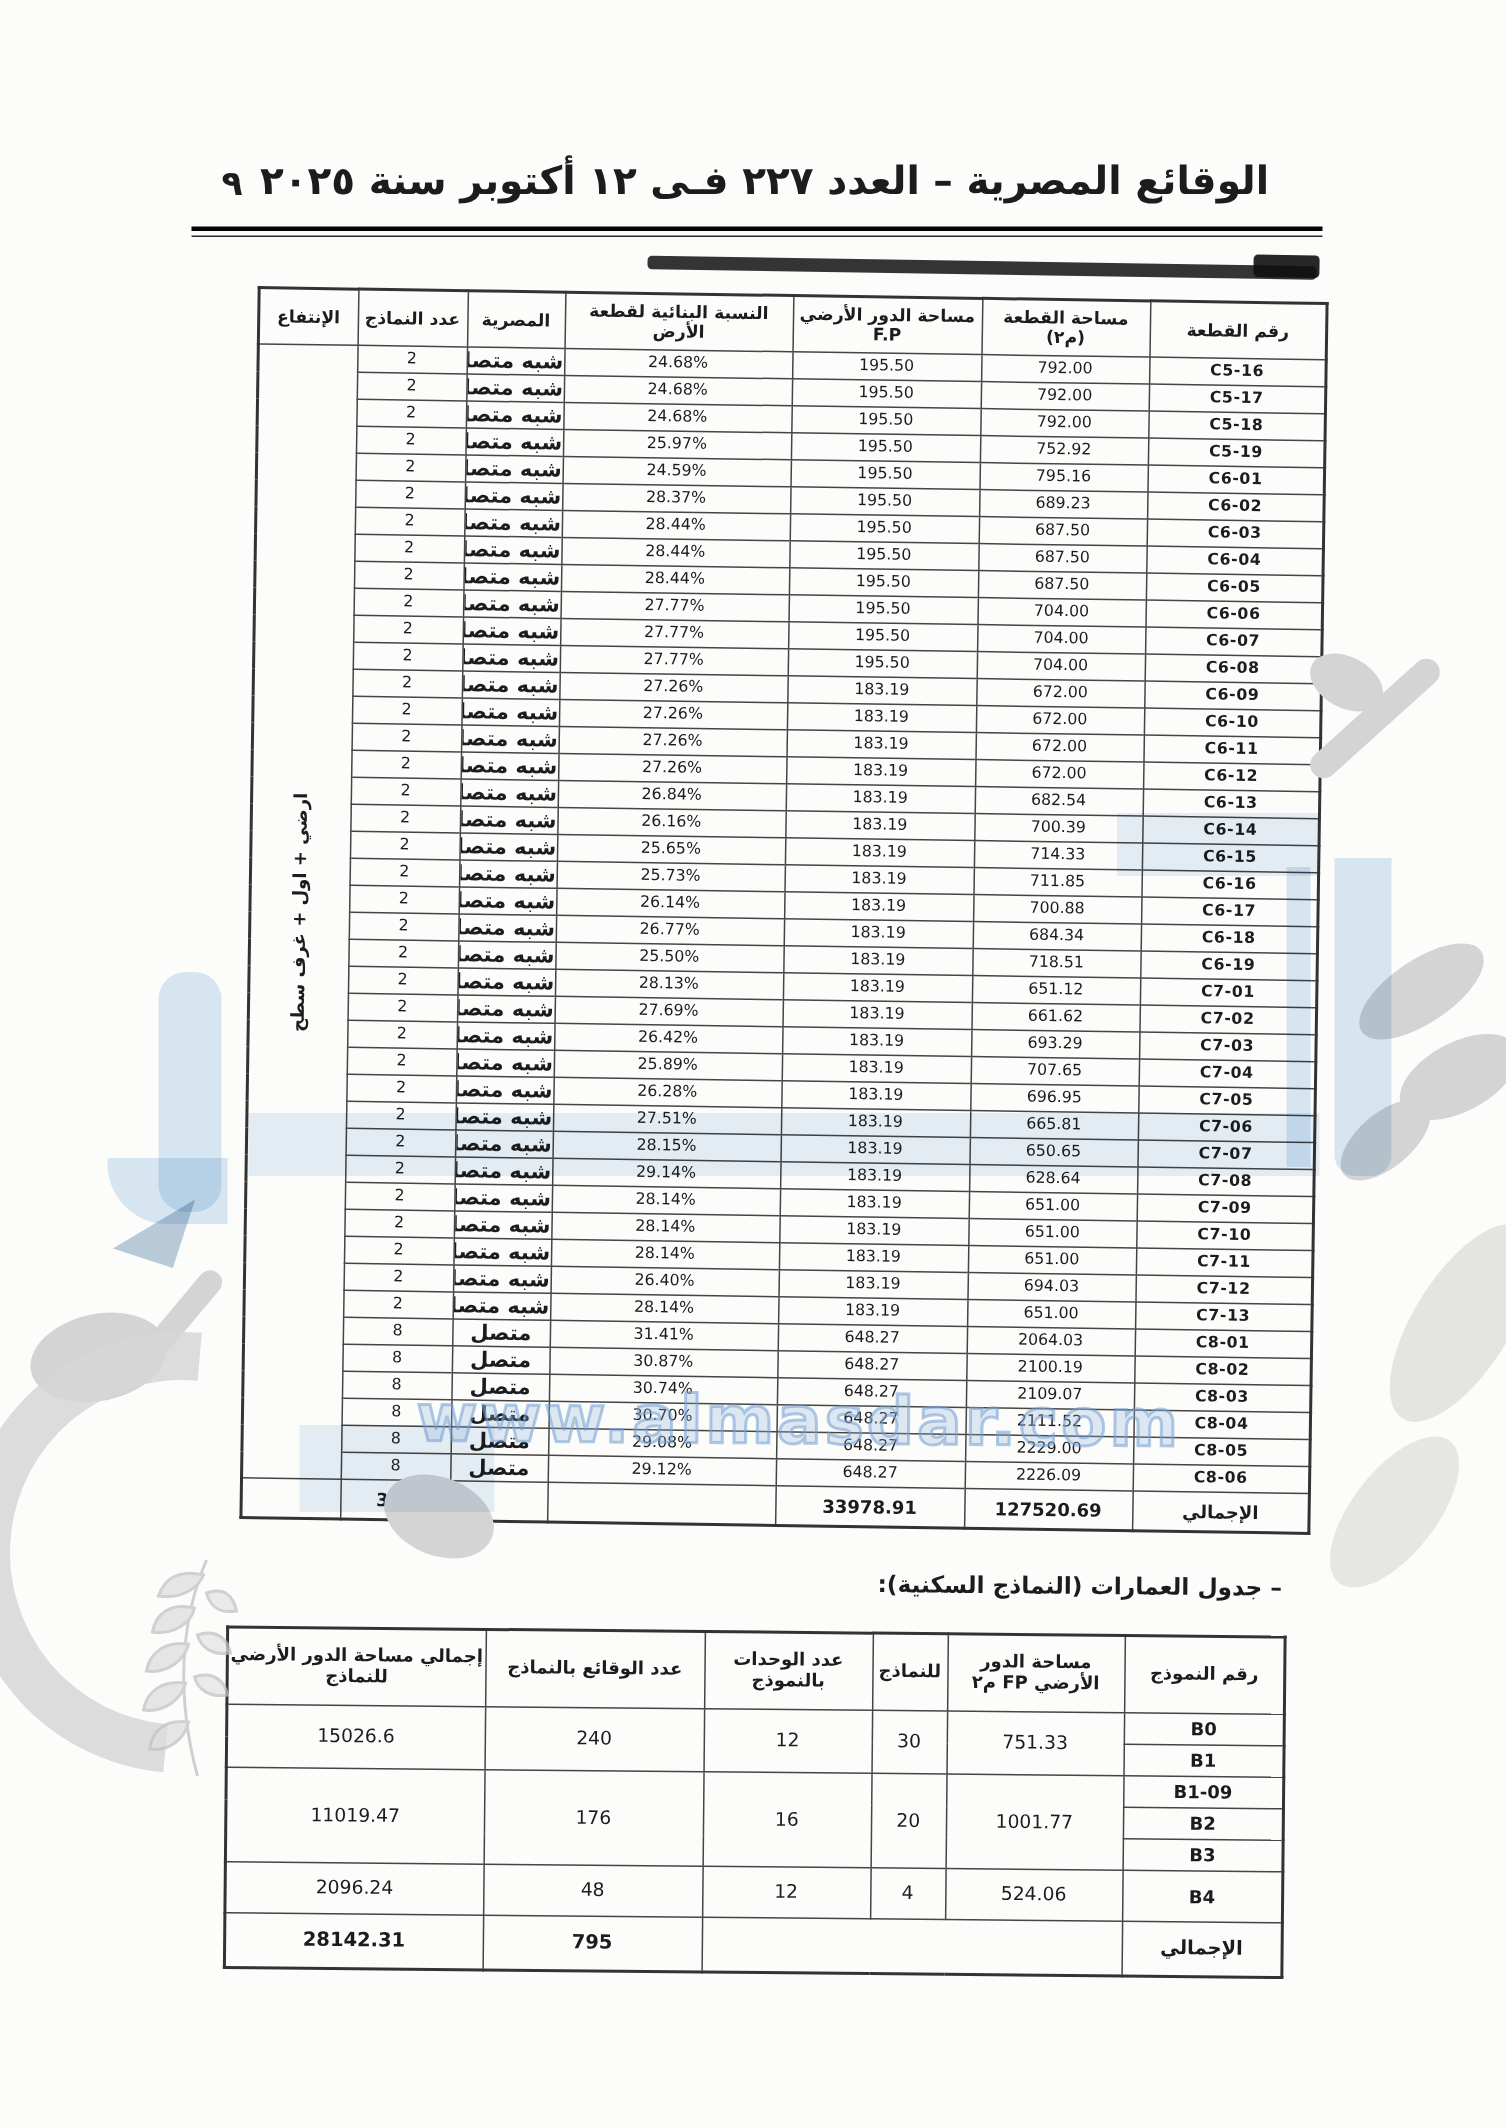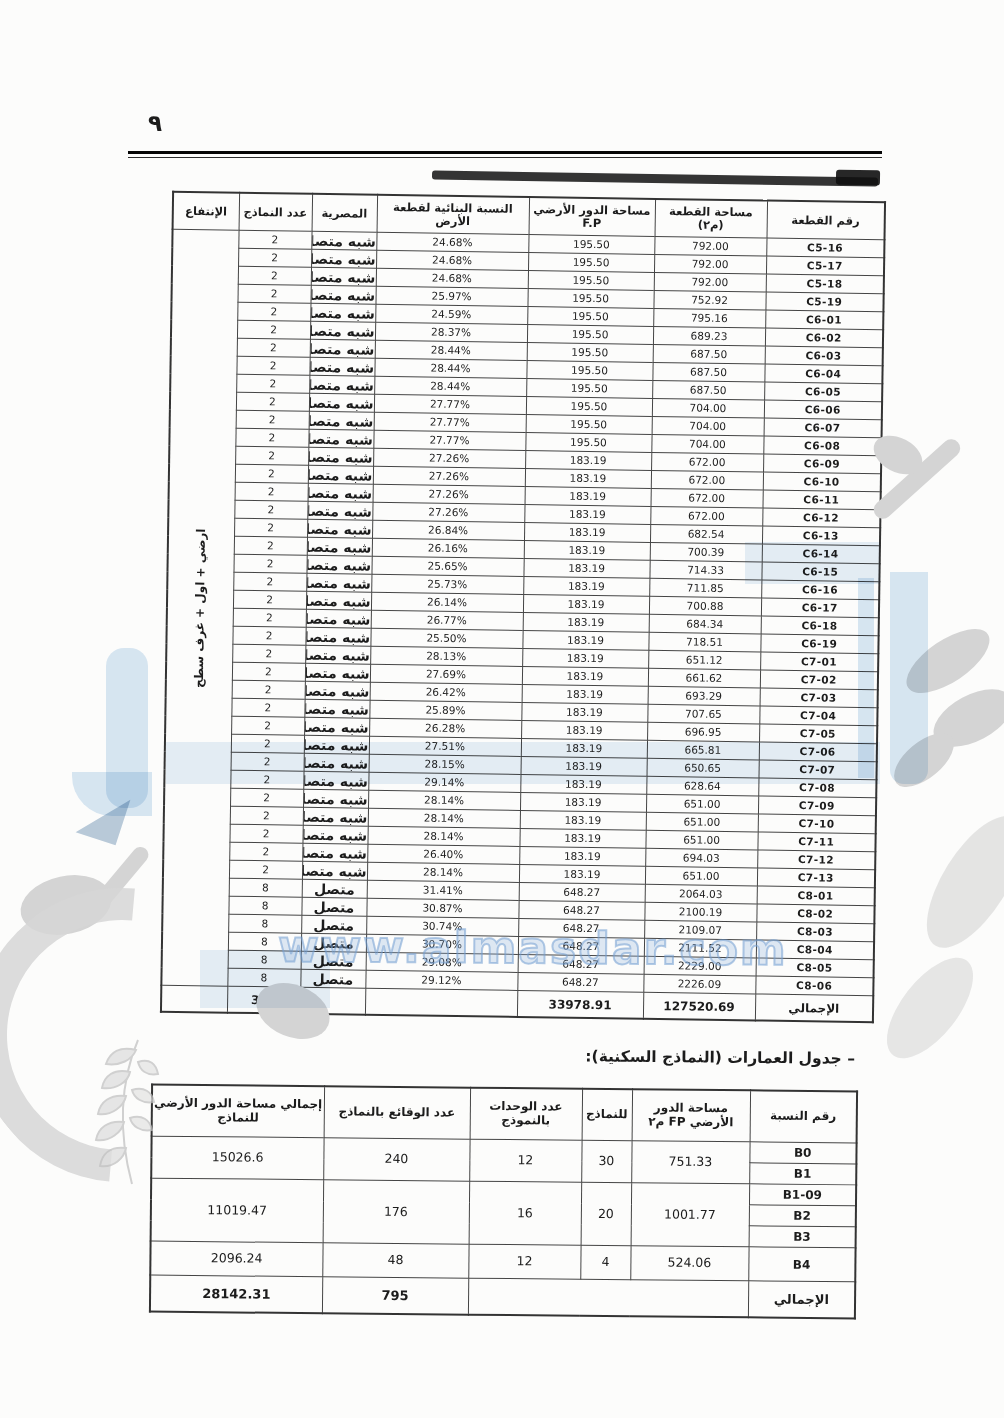--- a/index.html
+++ b/index.html
@@ -71,20 +71,21 @@
   <div class="gray-shape" style="left:862px;top:470px;width:110px;height:18px;transform:rotate(-42deg);border-radius:9px;"></div>
   <div class="gray-shape" style="left:872px;top:438px;width:52px;height:34px;border-radius:50%;transform:rotate(28deg);"></div>
   <div class="blue-shape" style="left:858px;top:578px;width:16px;height:200px;"></div>
   <div class="blue-shape" style="left:890px;top:572px;width:38px;height:212px;border-radius:0 0 14px 14px;"></div>
   <div class="gray-shape" style="left:900px;top:640px;width:96px;height:42px;border-radius:50%;transform:rotate(-34deg);"></div>
   <div class="gray-shape" style="left:930px;top:695px;width:86px;height:46px;border-radius:50%;transform:rotate(-28deg);"></div>
   <div class="gray-shape" style="left:888px;top:742px;width:72px;height:36px;border-radius:50%;transform:rotate(-40deg);"></div>
   <div class="gray-shape" style="left:900px;top:850px;width:150px;height:64px;border-radius:50%;transform:rotate(-58deg);opacity:.6;"></div>
   <div class="gray-shape" style="left:870px;top:980px;width:120px;height:56px;border-radius:50%;transform:rotate(-52deg);opacity:.55;"></div>
 
+  <div class="gazette-title">الوقائع المصرية – العدد ٢٢٧ فـى ١٢ أكتوبر سنة ٢٠٢٥</div>
   <div class="page-num">٩</div>
   <div class="rule-thick"></div>
   <div class="rule-thin"></div>
   <div class="smudge"></div>
   <div class="smudge2"></div>
 
   <div class="t1wrap">
     <table class="t1">
       <colgroup>
         <col style="width:118px">
@@ -468,21 +469,21 @@
       <colgroup>
         <col style="width:107px">
           <col style="width:118px">
           <col style="width:50px">
         <col style="width:112px">
           <col style="width:146px">
           <col style="width:172px">
       </colgroup>
       <thead>
         <tr>
-          <th>رقم النسبة</th>
+          <th>رقم النموذج</th>
           <th>مساحة الدور الأرضي FP م٢</th>
           <th>للنماذج</th>
           <th>عدد الوحدات بالنموذج</th>
           <th>عدد الوقائع بالنماذج</th>
           <th>إجمالي مساحة الدور الأرضي للنماذج</th>
         </tr>
       </thead>
       <tbody>
         <tr>
           <td class="model">B0</td>

